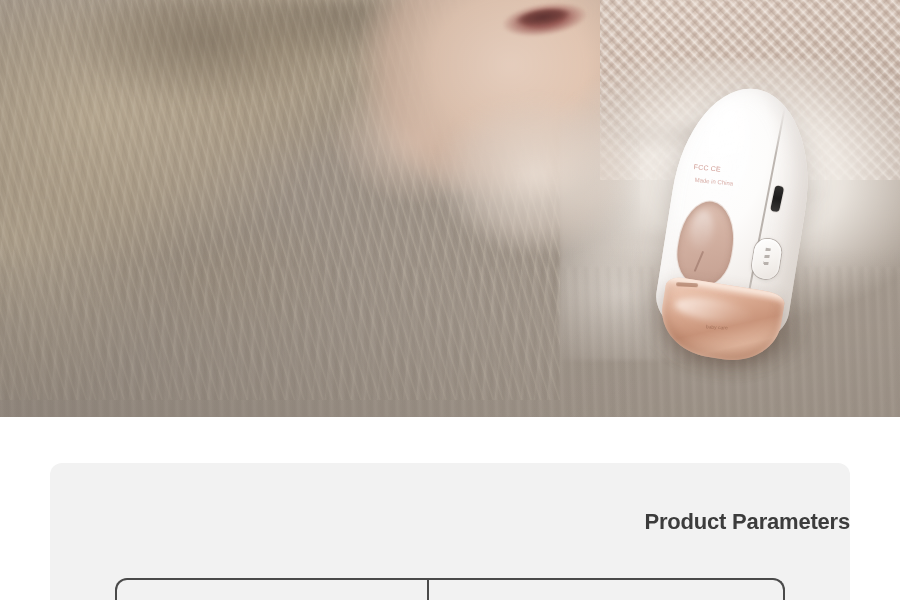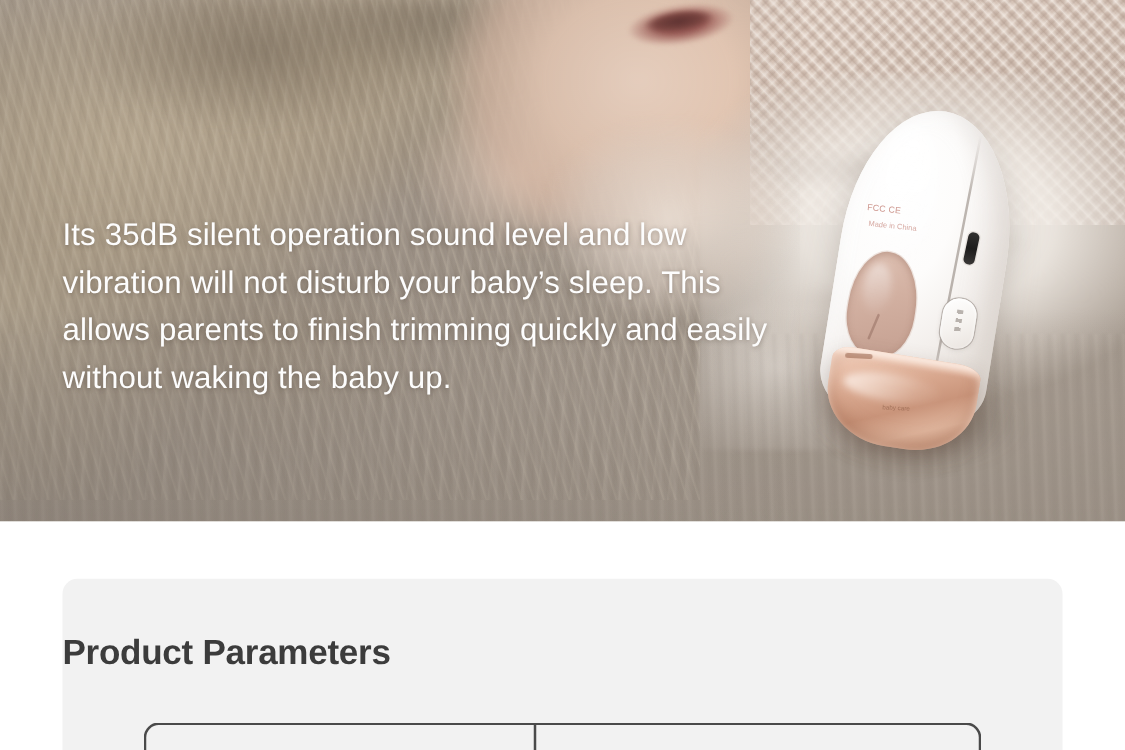--- a/index.html
+++ b/index.html
@@ -489,22 +489,22 @@
     top: 463px;
     width: 800px;
     height: 137px;
     background: #f2f2f2;
     border-radius: 12px 12px 0 0;
     overflow: hidden;
   }
   .params-title {
     margin: 0;
     padding-top: 41px;
-    text-align: left;
-    font-size: 28px;
+    text-align: right;
+    font-size: 22px;
     font-weight: 700;
     line-height: 36px;
     color: #3c3c3c;
     letter-spacing: -0.2px;
   }
   .params-table {
     position: absolute;
     left: 65px;
     top: 115px;
     width: 670px;
@@ -576,21 +576,20 @@
 
     <div class="device-base">
       <div class="device-base-edge"></div>
       <div class="device-base-gloss"></div>
       <div class="device-base-slot"></div>
       <div class="device-base-mark">baby care</div>
     </div>
   </div>
 
   <div class="hero-copy">
-    <p class="hero-body">Its 35dB silent operation sound level and low vibration will not disturb your baby’s sleep. This allows parents to finish trimming quickly and easily without waking the baby up.</p>
   </div>
 
 </section>
 
 <section class="params-panel">
   <h2 class="params-title">Product Parameters</h2>
 
   <div class="params-table">
     <div class="params-cell label"></div>
     <div class="params-cell value"></div>

